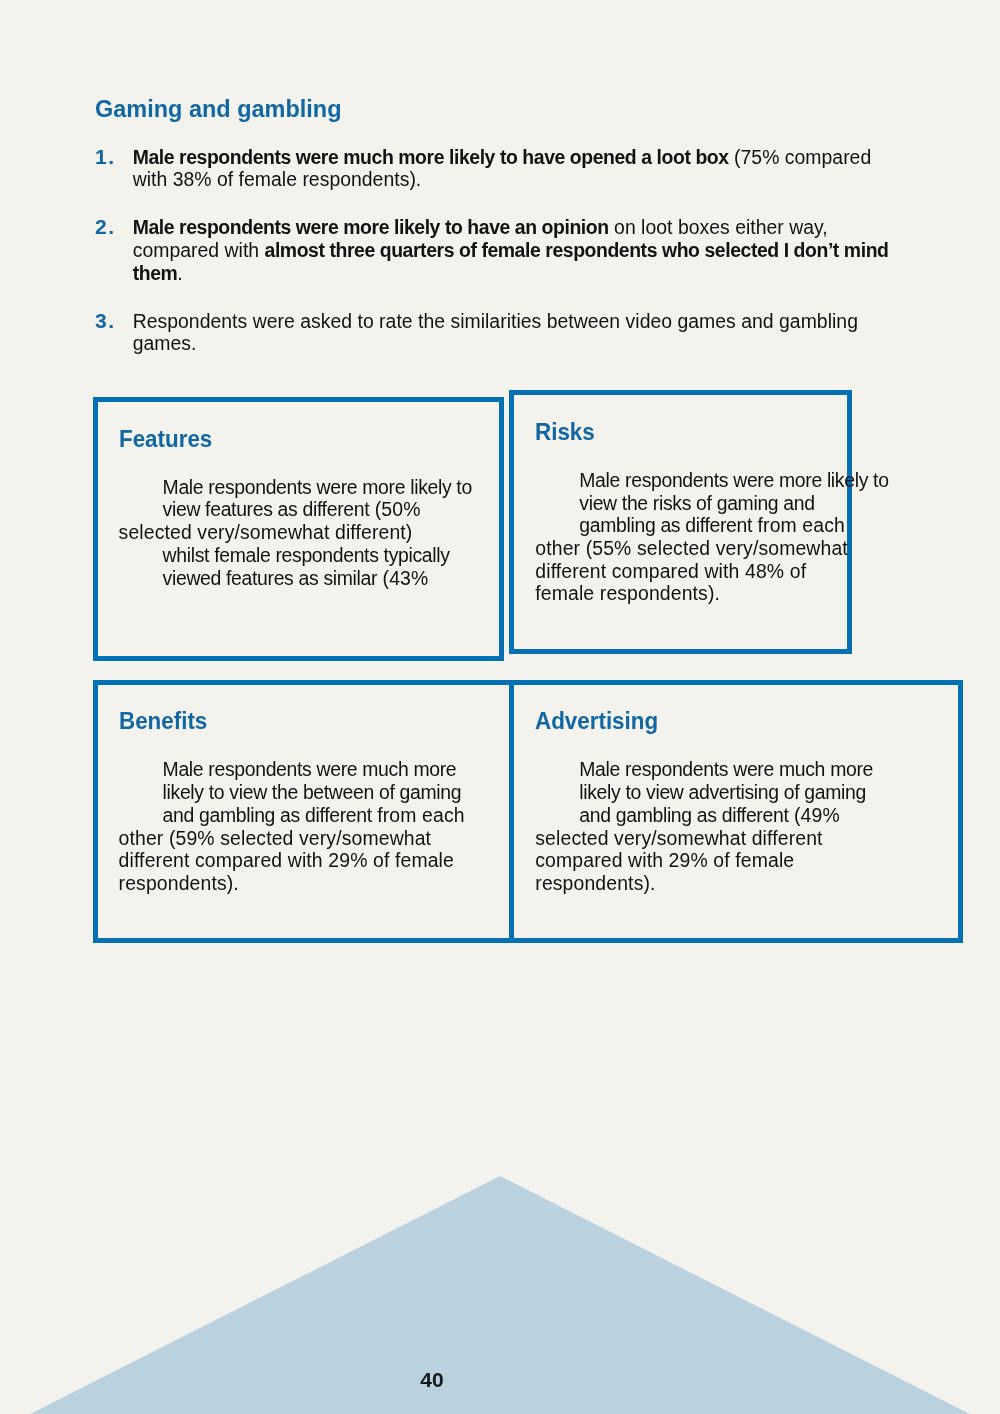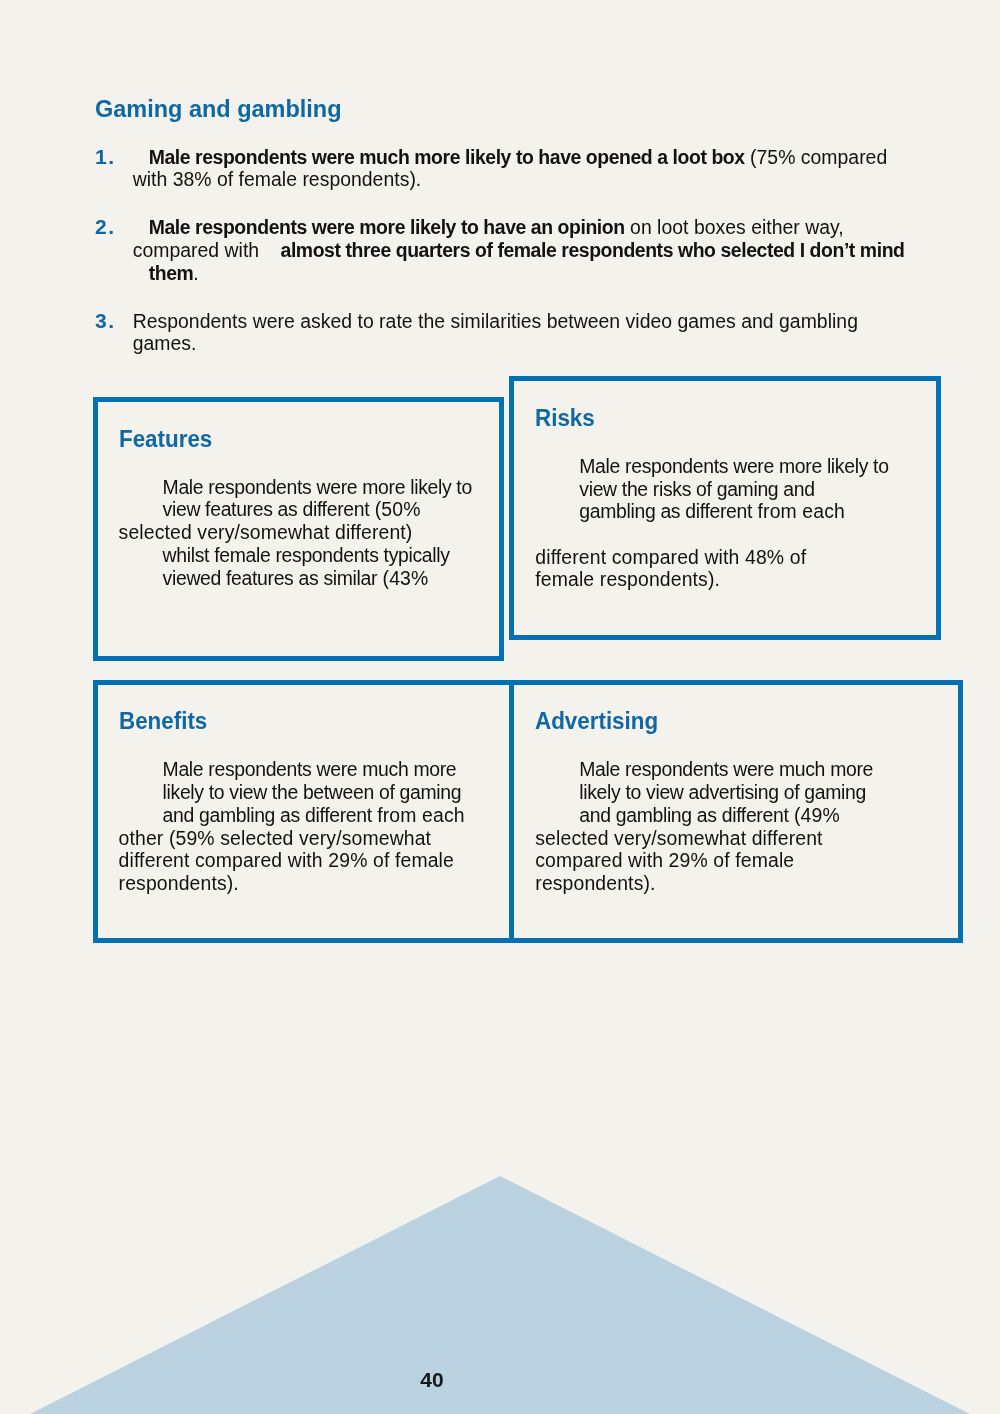--- a/index.html
+++ b/index.html
@@ -33,29 +33,29 @@
   .num-item .num {
     position:absolute; left:3.5px; top:0.1px;
     font-size:19.9px; font-weight:700; line-height:22.72px;
     color:#0f67a3; letter-spacing:1.4px;
     transform:scaleX(1.06); transform-origin:left top;
   }
   .num-item .body {
     font-size:19.4px; line-height:22.72px; font-weight:400;
     letter-spacing:0.025px; color:#121212;
   }
-  .num-item .body b { font-weight:700; letter-spacing:-0.42px;margin-left:16px; }
+  .num-item .body b { font-weight:700; letter-spacing:-0.42px; }
 
   
   .card {
     position:absolute; box-sizing:border-box;
     border:5.3px solid #0670b4; background:#f4f2ed;
   }
   .card-1 { left:92.6px;  top:396.9px; width:411px; height:264.3px; }
-  .card-2 { left:509.3px; top:376px; width:432px; height:264.3px; }
+  .card-2 { left:509.3px; top:390px; width:343px; height:264.3px; }
   .card-3 { left:92.6px;  top:679.7px; width:424px; height:263.4px; }
   .card-4 { left:509.3px; top:679.7px; width:454px; height:263.4px; }
   .card .card-title {
     position:absolute; left:21.0px; top:25.8px; margin:0;
     font-size:23.7px; font-weight:700; line-height:22px;
     color:#0f67a3; white-space:nowrap;
     transform:scaleX(0.945); transform-origin:left top;
   }
   .card .card-body {
     position:absolute; left:21.0px; top:73.8px; width:360px;
@@ -99,21 +99,21 @@
     </li>
   </ol>
 
   <section class="card card-1">
     <h2 class="card-title">Features</h2>
     <div class="card-body"><b>Male respondents were more likely to</b><br><b>view features as different</b><span> (50%</span><br><span>selected very/somewhat different)</span><br><b>whilst female respondents typically</b><br><b>viewed features as similar</b><span> (43%</span><br></div>
   </section>
 
   <section class="card card-2">
     <h2 class="card-title">Risks</h2>
-    <div class="card-body"><b>Male respondents were more likely to</b><br><b>view the risks of gaming and</b><br><b>gambling as different</b><span> from each</span><br><br><span>different compared with 48% of</span><br><span>female respondents).</span></div>
+    <div class="card-body"><b>Male respondents were more likely to</b><br><b>view the risks of gaming and</b><br><b>gambling as different</b><span> from each</span><br><span>other (55% selected very/somewhat</span><br><span>different compared with 48% of</span><br><span>female respondents).</span></div>
   </section>
 
   <section class="card card-3">
     <h2 class="card-title">Benefits</h2>
     <div class="card-body"><b>Male respondents were much more</b><br><b>likely to view the between of gaming</b><br><b>and gambling as different</b><span> from each</span><br><span>other (59% selected very/somewhat</span><br><span>different compared with 29% of female</span><br><span>respondents).</span></div>
   </section>
 
   <section class="card card-4">
     <h2 class="card-title">Advertising</h2>
     <div class="card-body"><b>Male respondents were much more</b><br><b>likely to view advertising of gaming</b><br><b>and gambling as different</b><span> (49%</span><br><span>selected very/somewhat different</span><br><span>compared with 29% of female</span><br><span>respondents).</span></div>

